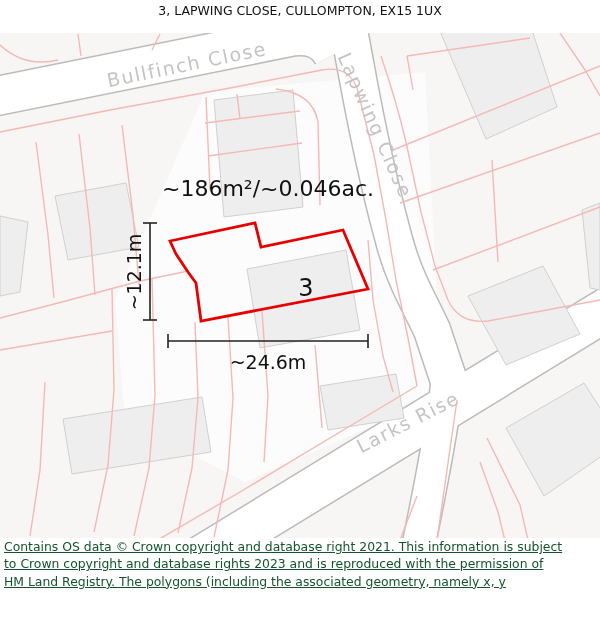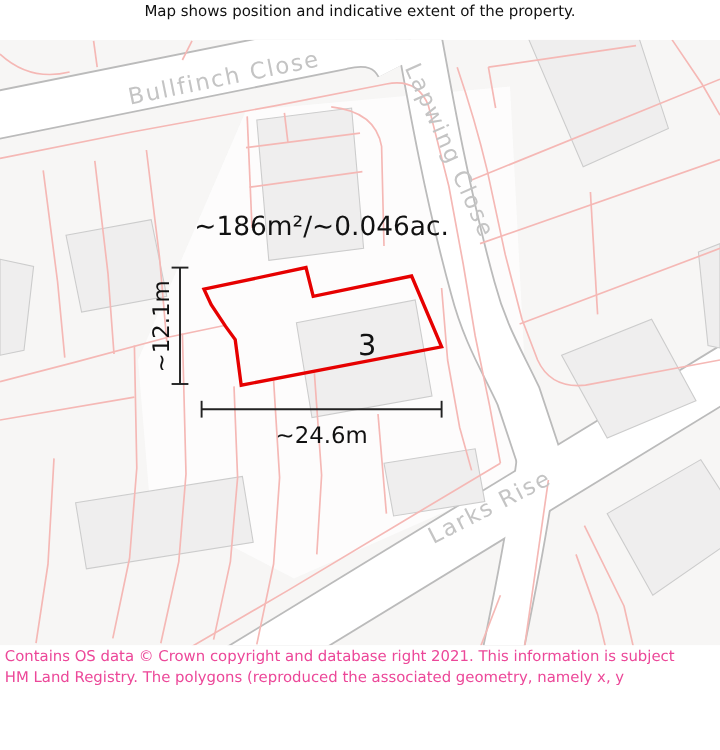--- a/index.html
+++ b/index.html
@@ -12,37 +12,37 @@
   .header{
     position:absolute;top:0;left:0;width:600px;height:33px;
     text-align:center;background:#ffffff;z-index:5;
   }
   .header .h1{font-size:12.5px;color:#111;padding-top:3px;white-space:nowrap;}
   .header .h2{font-size:12.5px;color:#111;padding-top:1px;white-space:nowrap;}
   .map-wrap{position:absolute;top:33px;left:0;width:600px;height:505px;}
   svg{display:block;}
   .footer{
     position:absolute;top:538px;left:4px;width:596px;
-    font-size:12.4px;line-height:17.4px;color:#ec4899;
-    background:#ffffff;z-index:5;
+    font-size:12.4px;line-height:17.4px;color:#14532d;
+    background:#ffffff;z-index:5;text-decoration:underline;
   }
   .footer div{white-space:nowrap;}
   .road-label{
     font-size:19px;fill:#c4c4c4;letter-spacing:1.5px;
     font-family:"DejaVu Sans","Liberation Sans",sans-serif;
   }
   .dim-label{font-size:19px;fill:#111;}
   .area-label{font-size:22px;fill:#111;}
   .plot-label{font-size:24px;fill:#111;}
 </style>
 </head>
 <body>
 
 <div class="header">
-  <div class="h2">Map shows position and indicative extent of the property.</div>
+  <div class="h1">3, LAPWING CLOSE, CULLOMPTON, EX15 1UX</div>
 </div>
 
 <div class="map-wrap">
 <svg width="600" height="505" viewBox="0 33 600 505" xmlns="http://www.w3.org/2000/svg">
   <defs>
     <clipPath id="mapclip">
           <rect x="0" y="33" width="600" height="505"></rect>
         </clipPath>
   </defs>
   <g clip-path="url(#mapclip)">
@@ -134,14 +134,15 @@
       <line x1="368" y1="334" x2="368" y2="348"></line>
     </g>
     <text class="dim-label" transform="translate(141,272) rotate(-90)" text-anchor="middle">~12.1m</text>
     <text class="dim-label" transform="translate(268,369)" text-anchor="middle">~24.6m</text>
   </g>
 </svg>
 </div>
 
 <div class="footer">
   <div>Contains OS data © Crown copyright and database right 2021. This information is subject</div>
-  <div>HM Land Registry. The polygons (reproduced the associated geometry, namely x, y</div>
+  <div>to Crown copyright and database rights 2023 and is reproduced with the permission of</div>
+  <div>HM Land Registry. The polygons (including the associated geometry, namely x, y</div>
 </div>
 
 </body></html>

